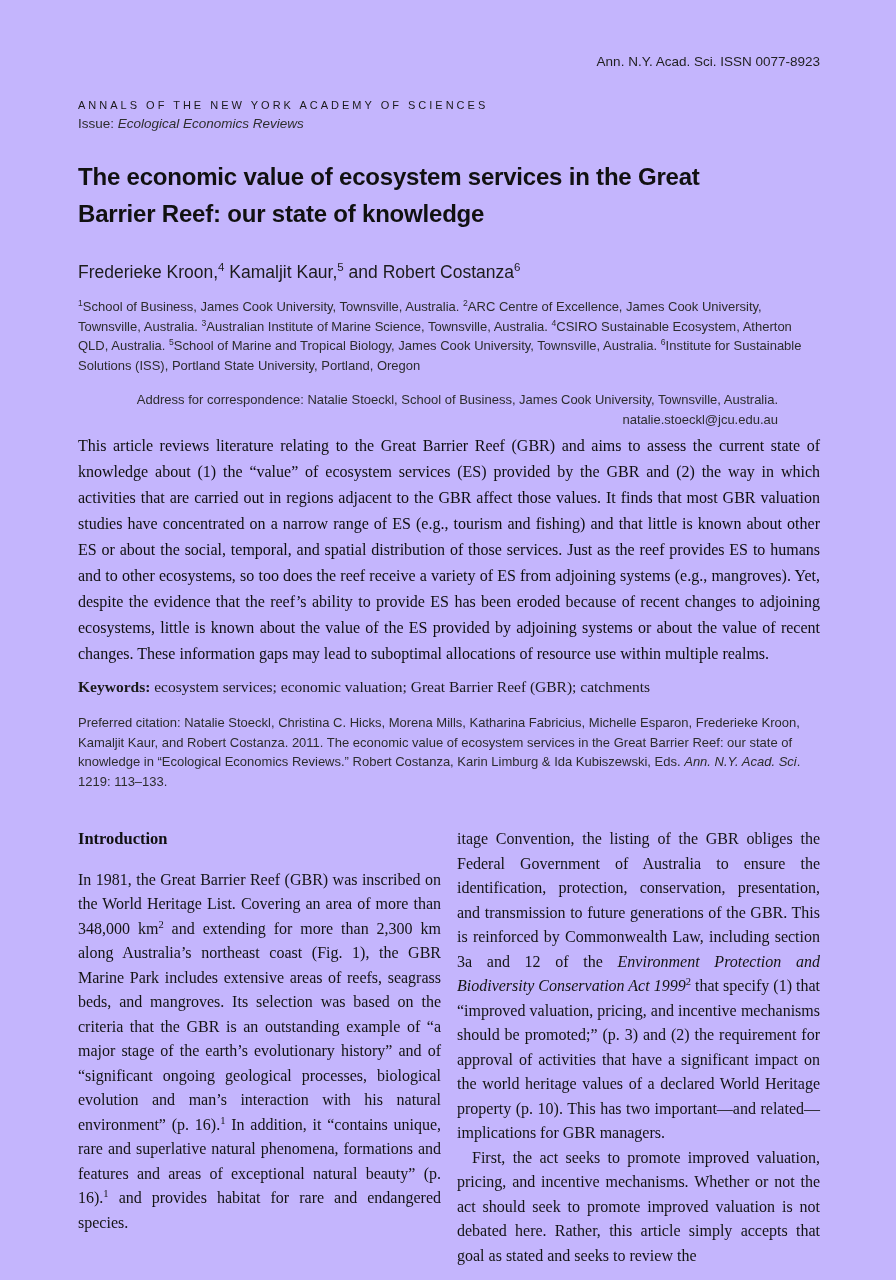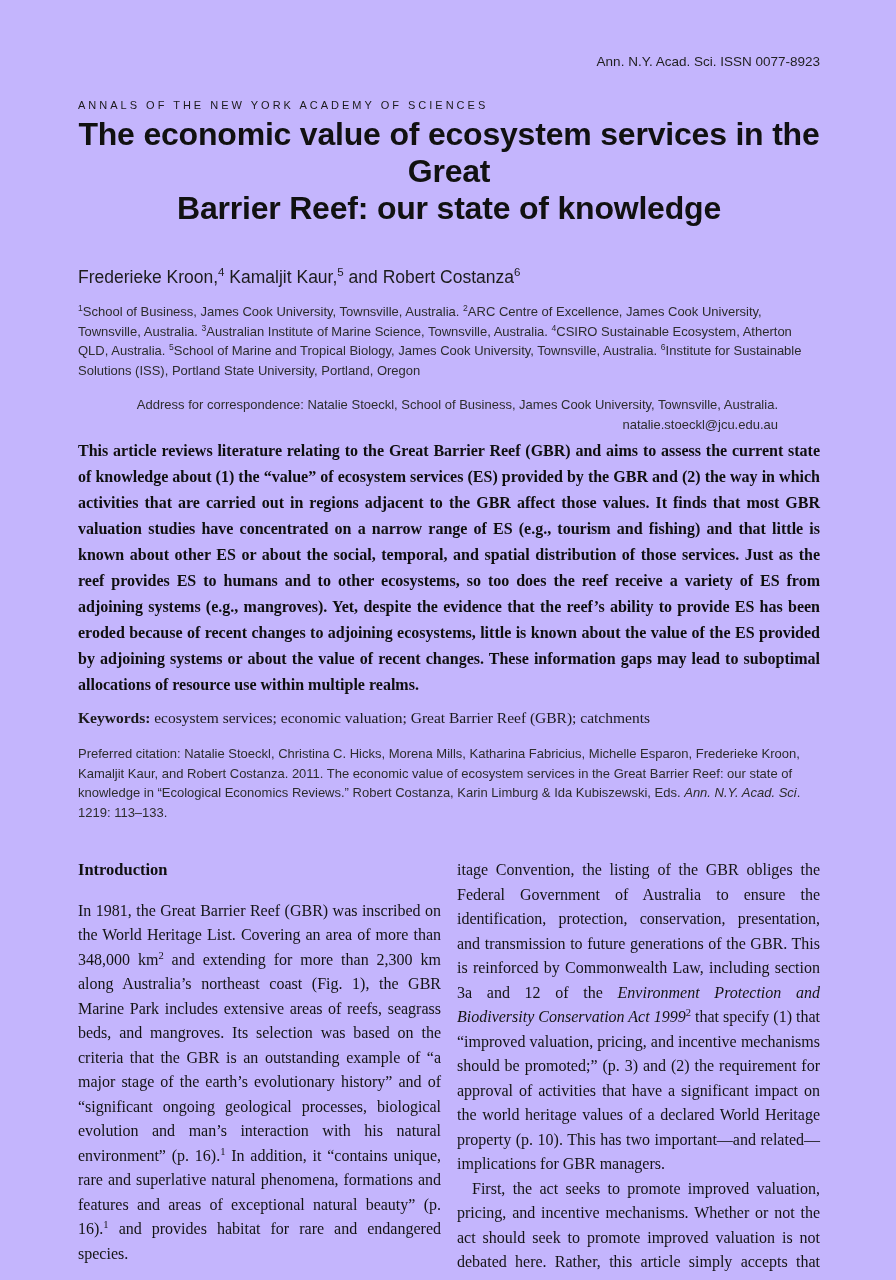--- a/index.html
+++ b/index.html
@@ -9,26 +9,26 @@
     padding: 54px 76px 36px 78px;
     font-family: "Liberation Sans", sans-serif;
     color: #1c1c1c;
     display: flex; flex-direction: column;
     overflow: hidden;
   }
   .issn-line { text-align: right; font-size: 13.5px; color: #1f1f1f; margin-bottom: 30px; }
   .journal-name { font-size: 11px; font-weight: 400; letter-spacing: 3px; color: #1a1a1a; margin-bottom: 5px; }
   .issue-line { font-size: 13.5px; color: #2e2e2e; margin-bottom: 27px; }
   .issue-line em { font-style: italic; }
-  .article-title { font-size: 32px; font-weight: bold; line-height: 37px; letter-spacing: -0.2px; color: #111; margin-bottom: 36px; text-align: center; }
+  .article-title { font-size: 24px; font-weight: bold; line-height: 37px; letter-spacing: -0.2px; color: #111; margin-bottom: 26px; }
   .authors { font-size: 17.5px; line-height: 28px; color: #1c1c1c; margin-bottom: 11px; }
   .affiliations { font-size: 13px; line-height: 19.5px; color: #2d2d2d; margin-bottom: 15px; }
   .correspondence { font-size: 13px; line-height: 19.5px; color: #2d2d2d; max-width: 700px; margin-bottom: 4px; text-align: right; }
   .abstract {
-    font-family: "Liberation Serif", serif; font-weight: bold; font-size: 16px;
+    font-family: "Liberation Serif", serif; font-weight: normal; font-size: 16px;
     line-height: 26px; text-align: justify; color: #0f0f0f; margin-bottom: 11px;
   }
   .keywords { font-family: "Liberation Serif", serif; font-size: 15.5px; color: #1a1a1a; margin-bottom: 17px; }
   .keywords strong { font-weight: bold; }
   .citation { font-size: 13px; line-height: 19.5px; color: #2d2d2d; }
   .citation em { font-style: italic; }
   sup { font-size: 66%; line-height: 0; vertical-align: super; }
   .body-columns {
     display: flex; gap: 16px; margin-top: 36px;
     font-family: "Liberation Serif", serif; font-size: 16px; line-height: 24.5px;
@@ -44,20 +44,21 @@
   .para em { font-style: italic; }
 </style>
 </head>
 <body>
 
 <div class="page">
 
   <div class="issn-line">Ann. N.Y. Acad. Sci. ISSN 0077-8923</div>
 
   <div class="journal-name">ANNALS OF THE NEW YORK ACADEMY OF SCIENCES</div>
+  <div class="issue-line"><span>Issue: </span><em>Ecological Economics Reviews</em></div>
 
   <div class="article-title">
     <div>The economic value of ecosystem services in the Great</div>
     <div>Barrier Reef: our state of knowledge</div>
   </div>
 
   <div class="authors">
     <div><span>Frederieke Kroon,</span><sup>4</sup><span> Kamaljit Kaur,</span><sup>5</sup><span> and Robert Costanza</span><sup>6</sup></div>
   </div>
 

